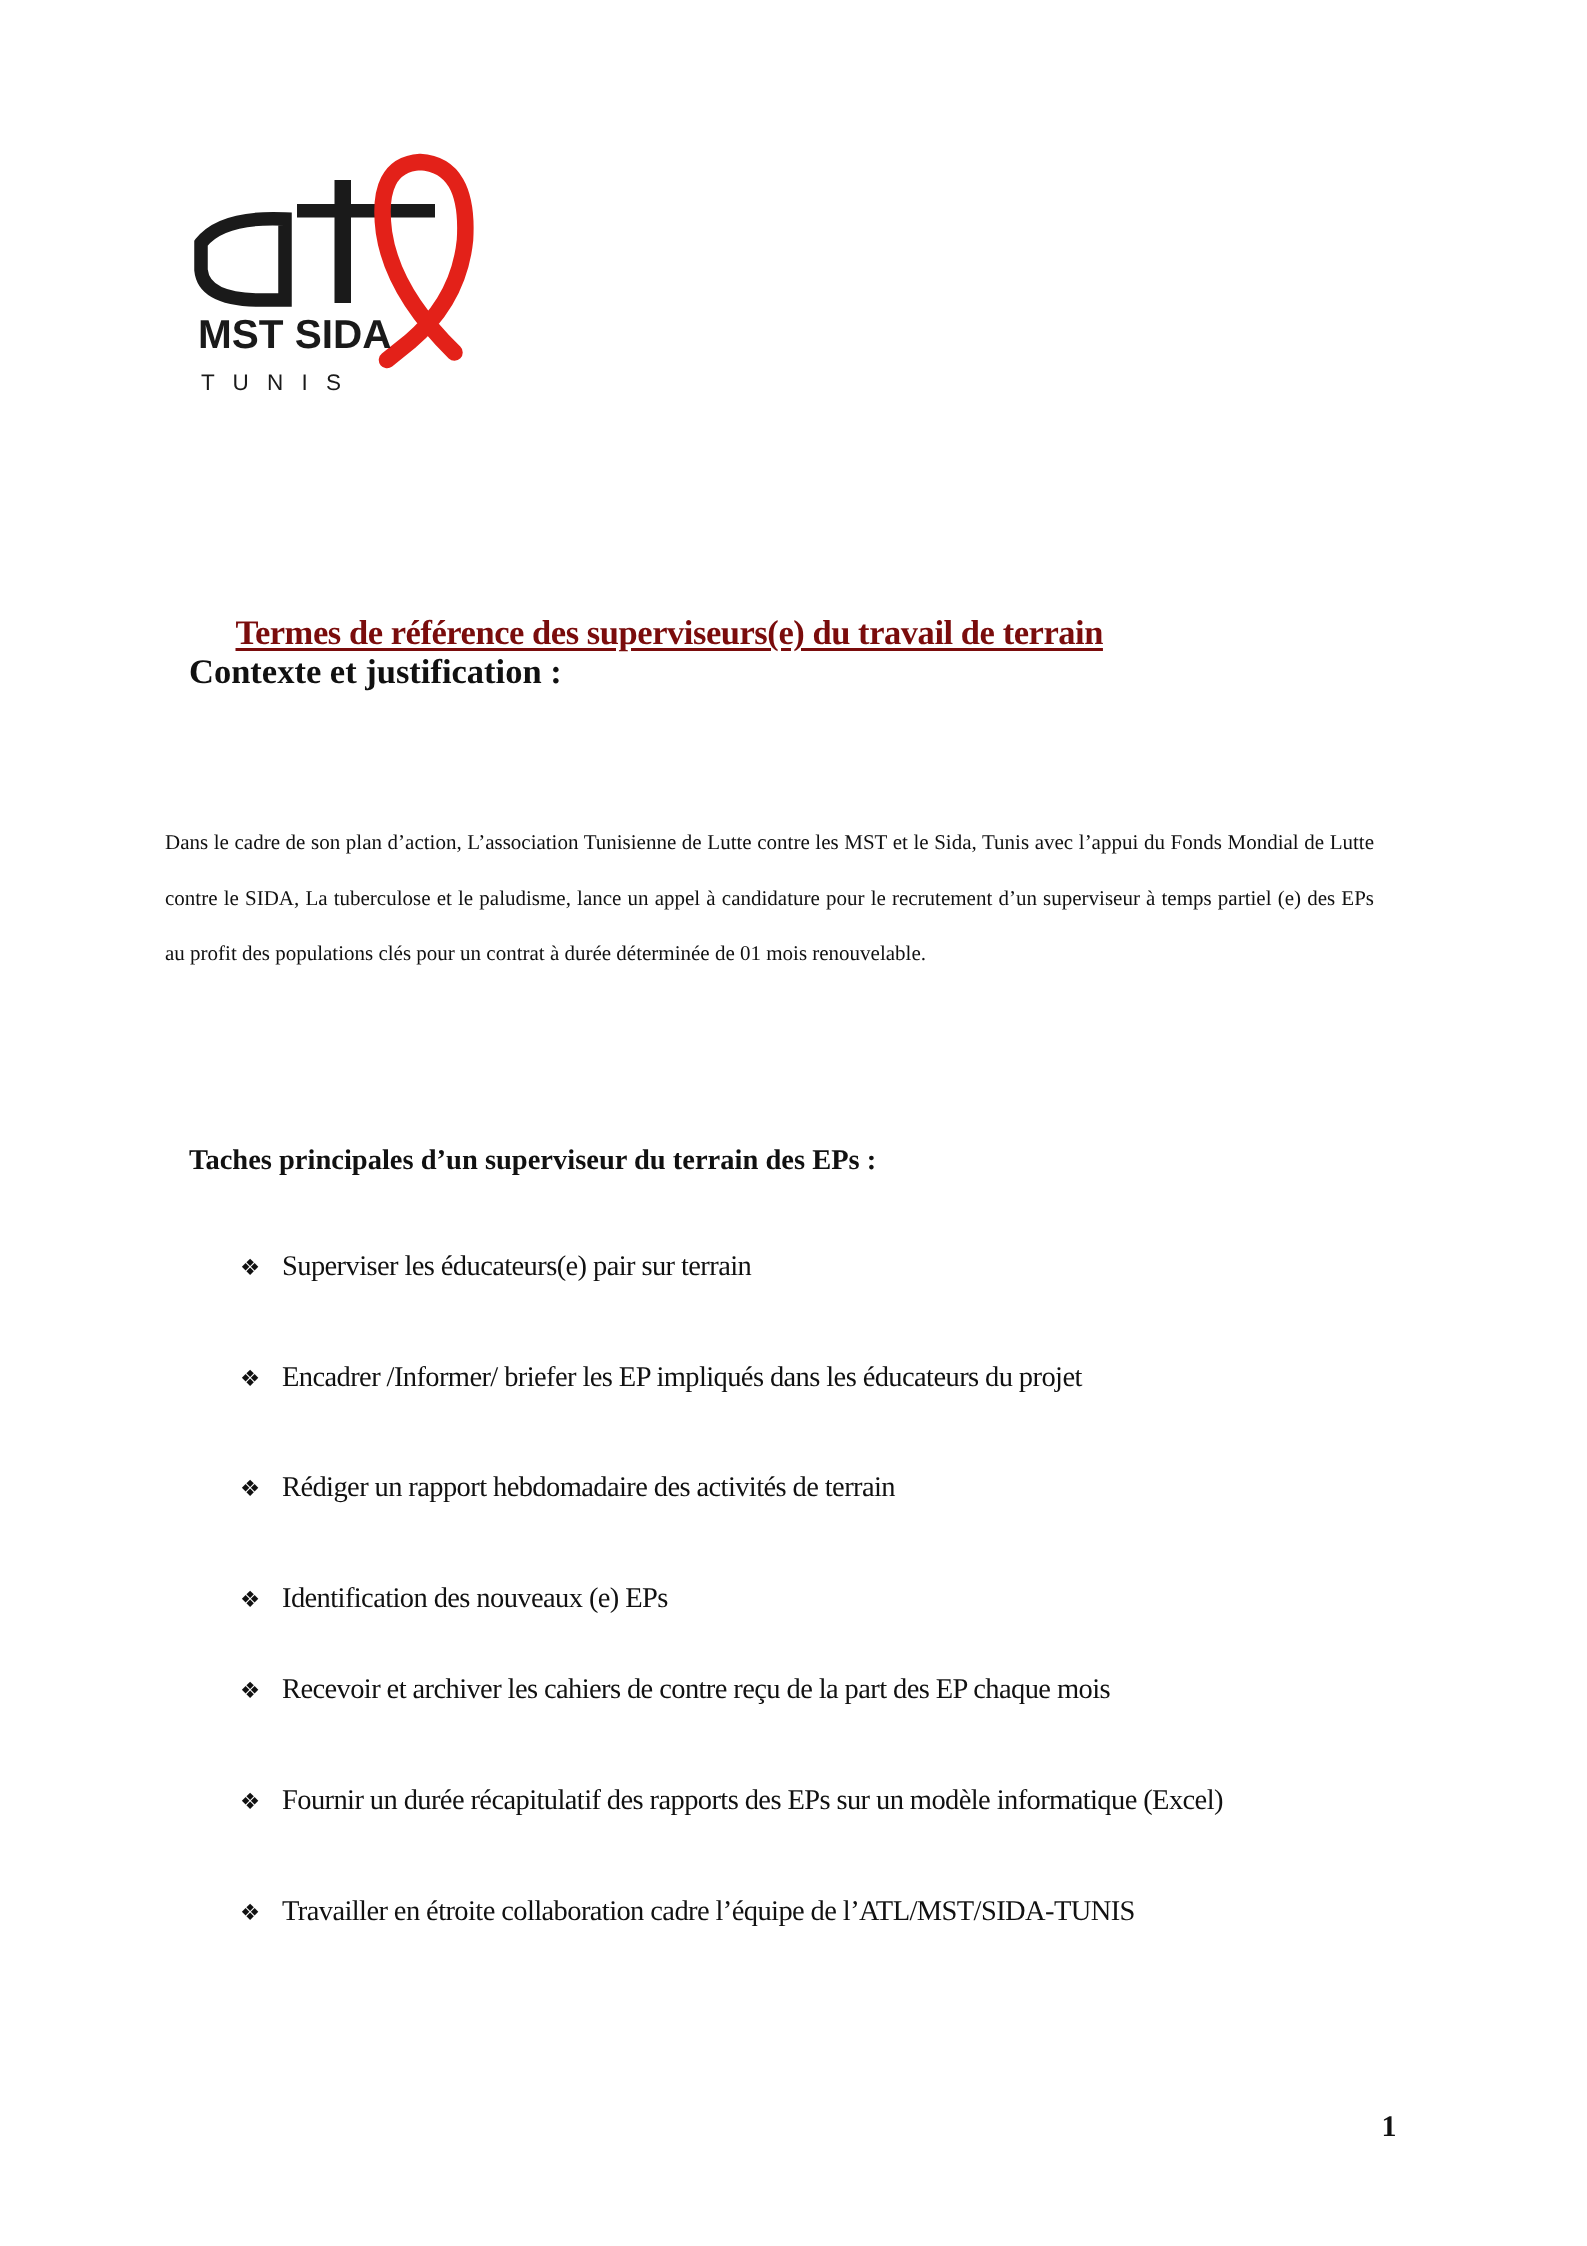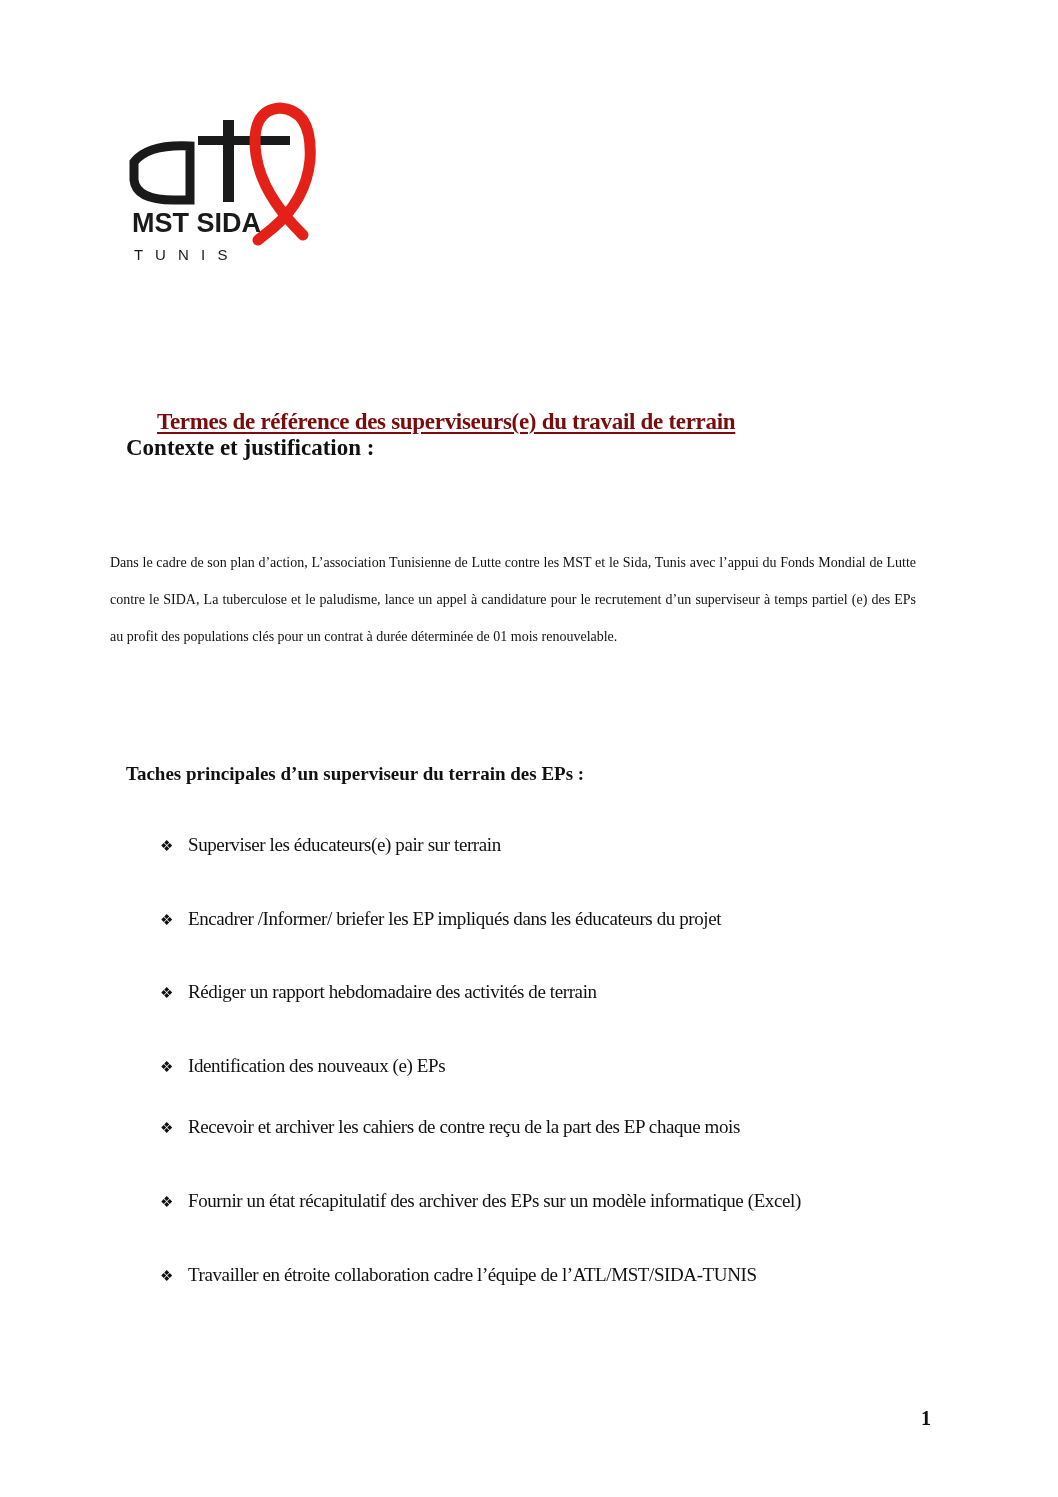--- a/index.html
+++ b/index.html
@@ -36,16 +36,16 @@
 <div class="h2">Contexte et justification :</div>
 <div class="para">Dans le cadre de son plan d’action, L’association Tunisienne de Lutte contre les MST et le Sida, Tunis avec l’appui du Fonds Mondial de Lutte contre le SIDA, La tuberculose et le paludisme, lance un appel à candidature pour le recrutement d’un superviseur à temps partiel (e) des EPs au profit des populations clés pour un contrat à durée déterminée de 01 mois renouvelable.</div>
 
 <div class="h3">Taches principales d’un superviseur du terrain des EPs :</div>
 
 <div class="task" style="top:834px"><span class="bullet">❖</span><span>Superviser les éducateurs(e) pair sur terrain</span></div>
 <div class="task" style="top:908px"><span class="bullet">❖</span><span>Encadrer /Informer/ briefer les EP impliqués dans les éducateurs du projet</span></div>
 <div class="task" style="top:981px"><span class="bullet">❖</span><span>Rédiger un rapport hebdomadaire des activités de terrain</span></div>
 <div class="task" style="top:1055px"><span class="bullet">❖</span><span>Identification des nouveaux (e) EPs</span></div>
 <div class="task" style="top:1116px"><span class="bullet">❖</span><span>Recevoir et archiver les cahiers de contre reçu de la part des EP chaque mois</span></div>
-<div class="task" style="top:1190px"><span class="bullet">❖</span><span>Fournir un état récapitulatif des archiver des EPs sur un modèle informatique (Excel)</span></div>
+<div class="task" style="top:1190px"><span class="bullet">❖</span><span>Fournir un durée récapitulatif des rapports des EPs sur un modèle informatique (Excel)</span></div>
 <div class="task" style="top:1264px"><span class="bullet">❖</span><span>Travailler en étroite collaboration cadre l’équipe de l’ATL/MST/SIDA-TUNIS</span></div>
 
 <div class="pagenum">1</div>
 
 </body></html>

